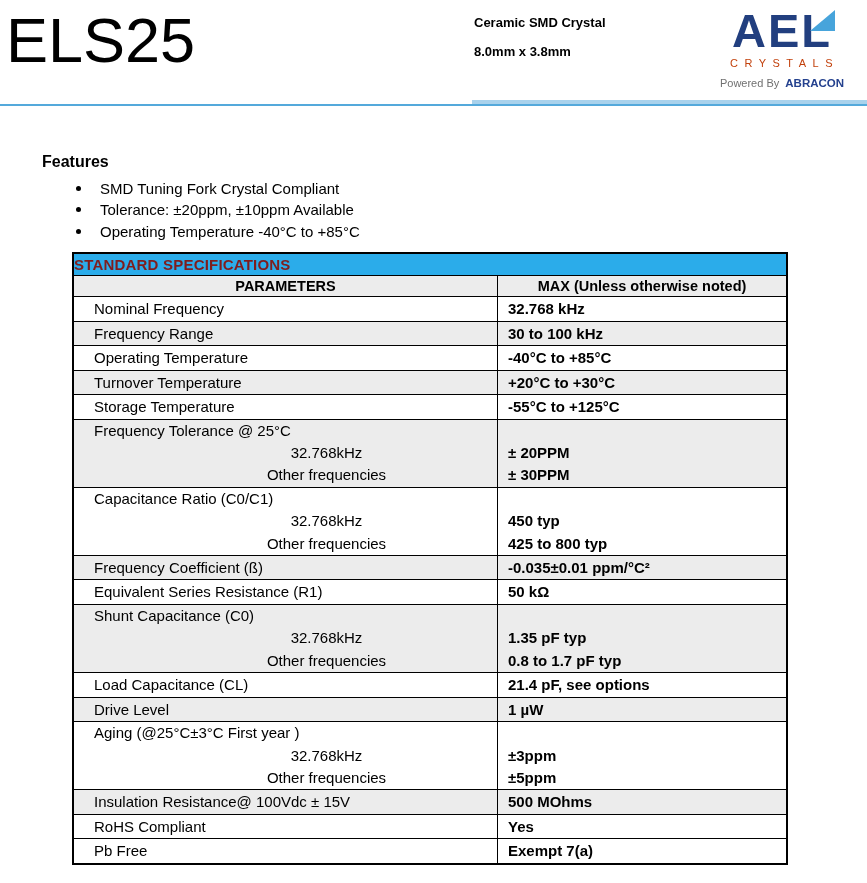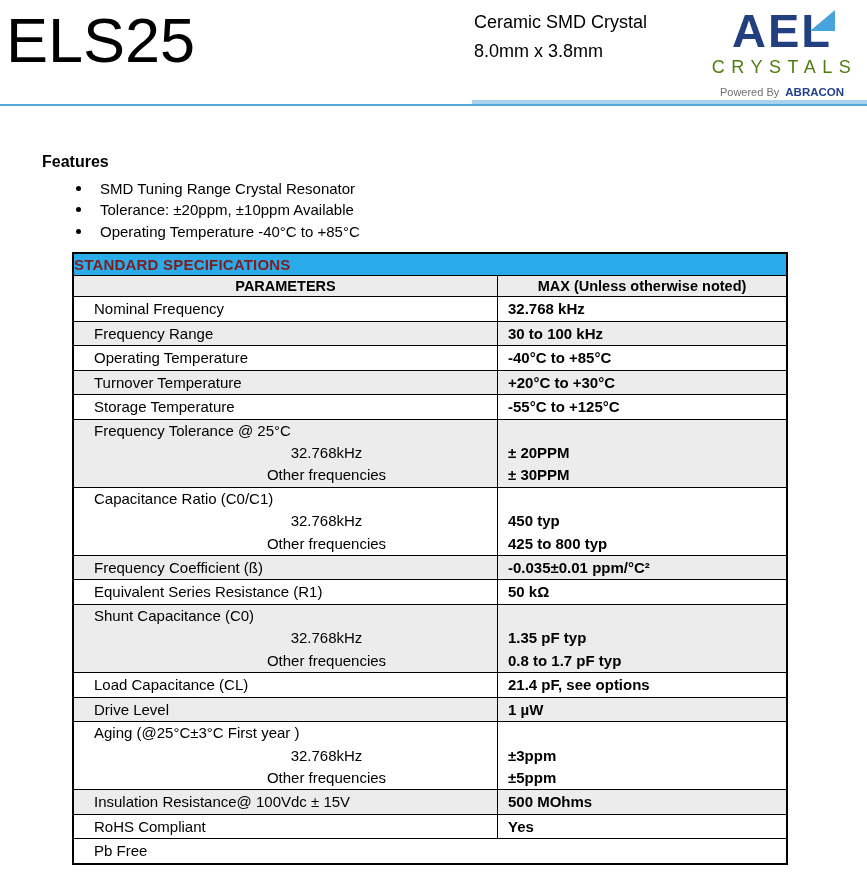--- a/index.html
+++ b/index.html
@@ -2,25 +2,25 @@
 <html><head>
 <meta charset="utf-8">
 <style>
   * { margin:0; padding:0; box-sizing:border-box; }
   html,body { background:#ffffff; }
   body { font-family:"Liberation Sans", sans-serif; color:#000; }
   .page { position:relative; width:867px; height:883px; background:#fff; overflow:hidden; }
 
   
   .part-number { position:absolute; left:6px; top:4px; font-size:63px; font-weight:400; letter-spacing:0px; color:#000; }
-  .product-title { position:absolute; left:474px; top:8px; font-size:18px; font-weight:400; line-height:29px; color:#000; }
+  .product-title { position:absolute; left:474px; top:8px; font-size:13px; font-weight:700; line-height:29px; color:#000; }
   .logo { position:absolute; left:698px; top:6px; width:168px; text-align:center; }
   .logo-word { position:relative; display:inline-block; font-size:47px; line-height:50px; font-weight:700; letter-spacing:2px; color:#223F7F; }
   .logo-triangle { position:absolute; right:-3px; top:4px; width:25px; height:21px; background:#47A4DB; clip-path:polygon(100% 0, 100% 100%, 0 100%); }
-  .logo-sub { font-size:18px; letter-spacing:6.5px; margin-left:5px; color:#4d7c0f; font-weight:400; margin-top:1px; }
+  .logo-sub { font-size:11px; letter-spacing:6.5px; margin-left:5px; color:#c2410c; font-weight:400; margin-top:1px; }
   .powered { margin-top:8px; font-size:11px; color:#707070; }
   .powered .abracon { font-weight:700; color:#24418E; font-size:11.5px; margin-left:3px; }
   .rule-thin { position:absolute; left:0; top:104px; width:867px; height:2px; background:#54A9DB; }
   .rule-accent { position:absolute; left:472px; top:100px; width:395px; height:4px; background:#A9D2EC; }
 
   
   .features { position:absolute; left:42px; top:153px; width:500px; }
   .features-heading { font-size:16px; font-weight:700; }
   .features ul { list-style:none; margin-top:7px; }
   .features li { position:relative; padding-left:58px; font-size:15px; line-height:21.3px; }
@@ -64,21 +64,21 @@
       <span class="abracon">ABRACON</span>
     </div>
   </div>
 
   <div class="rule-thin"></div>
   <div class="rule-accent"></div>
 
   <div class="features">
     <div class="features-heading">Features</div>
     <ul id="features-list">
-        <li>SMD Tuning Range Crystal Resonator</li>
+        <li>SMD Tuning Fork Crystal Compliant</li>
         <li>Tolerance: ±20ppm, ±10ppm Available</li>
         <li>Operating Temperature -40°C to +85°C</li>
       </ul>
   </div>
 
   <div class="spec-table">
     <div class="table-title">STANDARD SPECIFICATIONS</div>
     <div class="table-head">
       <div class="cell-left">PARAMETERS</div>
       <div class="cell-right">MAX (Unless otherwise noted)</div>
@@ -217,17 +217,20 @@
             <div class="line param">RoHS Compliant</div>
           </div>
           <div class="cell-right">
             <div class="line value">Yes</div>
           </div>
         </div>
         <div class="trow">
           <div class="cell-left">
             <div class="line param">Pb Free</div>
           </div>
+          <div class="cell-right">
+            <div class="line value">Exempt 7(a)</div>
+          </div>
         </div>
       </div>
   </div>
 
 </div>
 
 </body></html>

